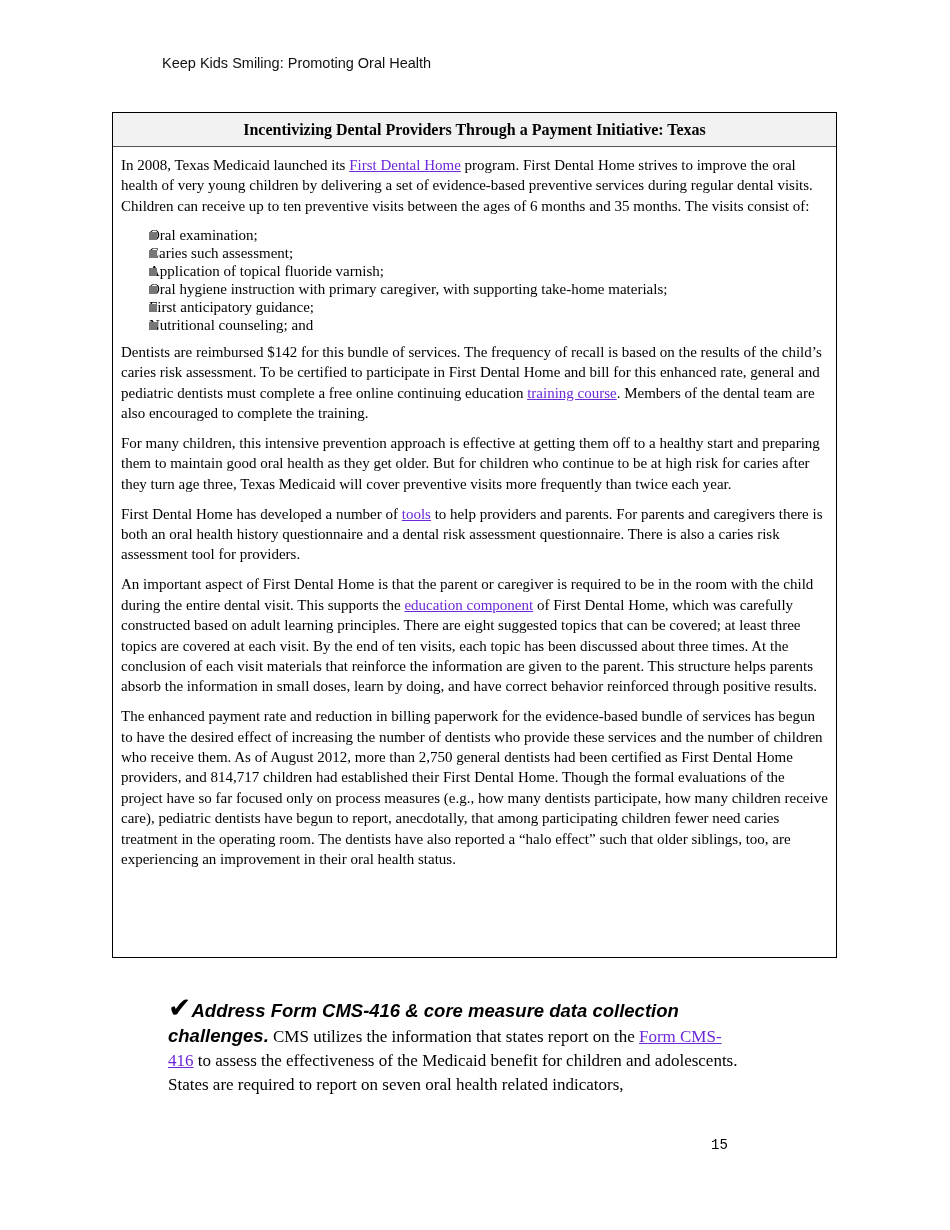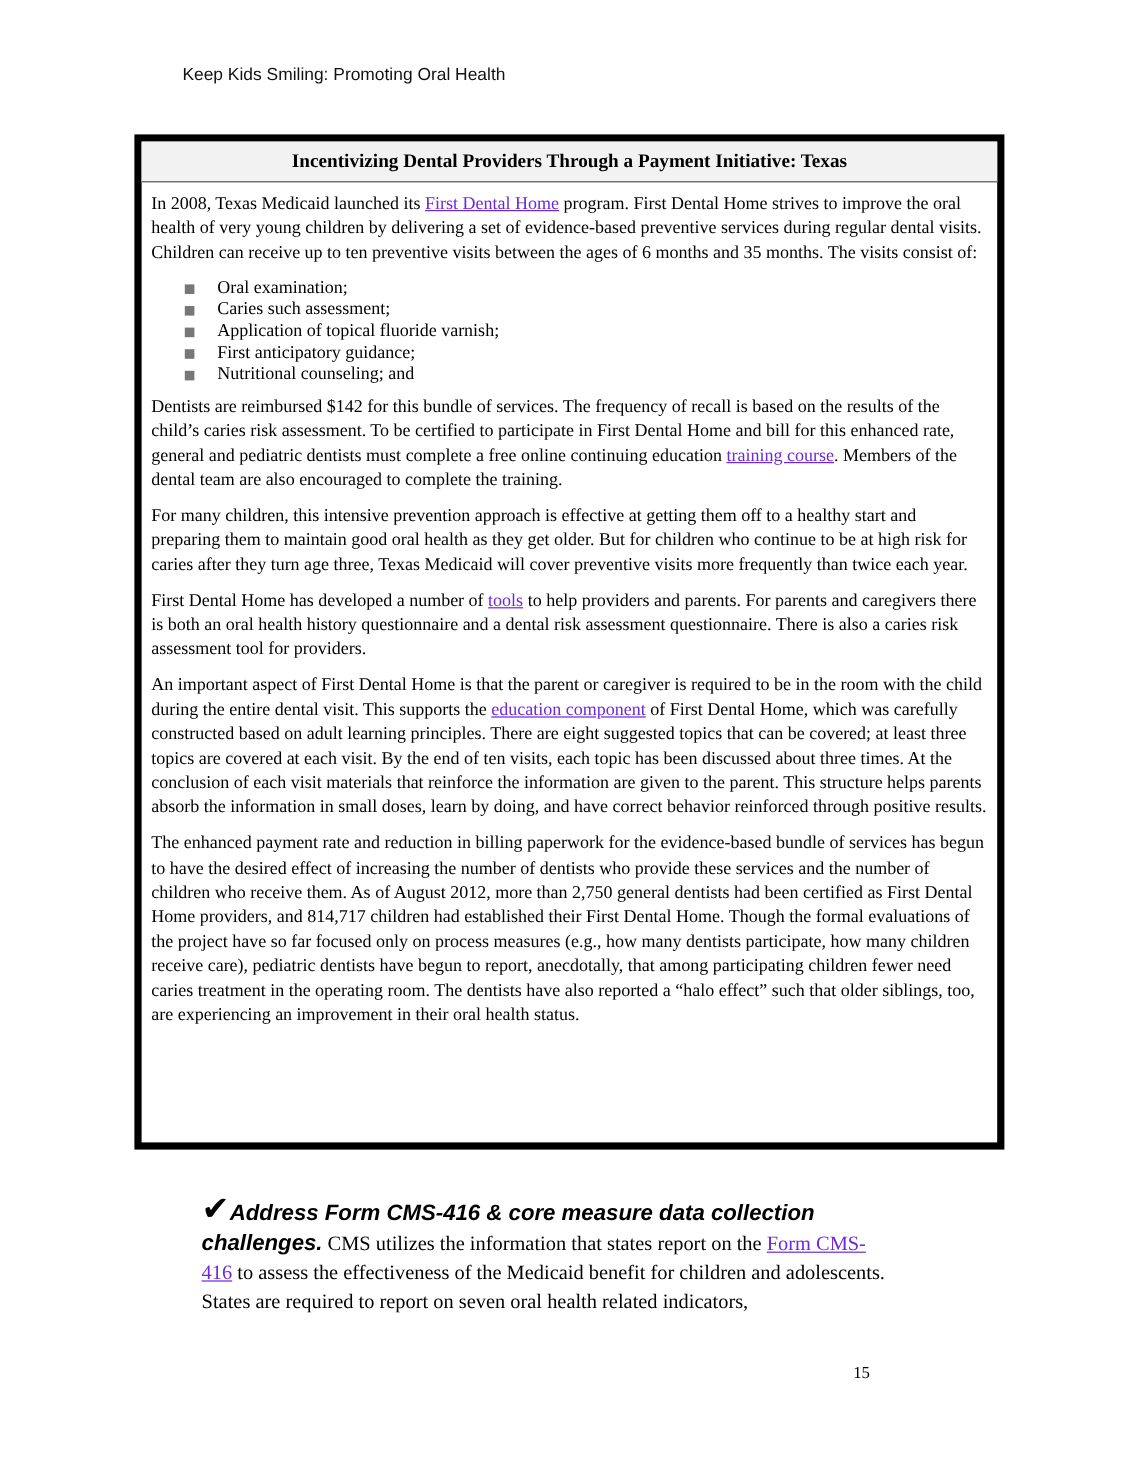--- a/index.html
+++ b/index.html
@@ -1,43 +1,44 @@
 <!DOCTYPE html>
 <html><head>
 <meta charset="utf-8">
 <style>
   html, body { margin: 0; padding: 0; background: #ffffff; }
   body { width: 950px; height: 1230px; position: relative; overflow: hidden; font-family: "Liberation Serif", serif; color: #000; }
   a { color: #6d28d9; text-decoration: underline; }
-  .running-header { position: absolute; left: 152px; top: 55px; font-family: "Liberation Sans", sans-serif; font-size: 14.5px; color: #111; }
-  .box { position: absolute; left: 112px; top: 112px; width: 725px; height: 846px; border: 6px solid #000000; box-sizing: border-box; }
+  .running-header { position: absolute; left: 162px; top: 55px; font-family: "Liberation Sans", sans-serif; font-size: 14.5px; color: #111; }
+  .box { position: absolute; left: 112px; top: 112px; width: 725px; height: 846px; border: 1px solid #000000; box-sizing: border-box; }
   .box-header { height: 33px; background: #f2f2f2; border-bottom: 1px solid #555; display: flex; align-items: center; justify-content: center; font-weight: bold; font-size: 16px; }
   .box-body { padding: 8px 8px 0 8px; font-size: 15px; line-height: 20.4px; }
   .box-body p { margin: 0 0 9.5px 0; }
   ul.bullets { list-style: none; margin: 0 0 8px 0; padding: 0 0 0 28px; font-size: 15px; line-height: 18px; }
-  ul.bullets li { position: relative; padding-left: 27px; }
+  ul.bullets li { position: relative; }
   ul.bullets li::before { content: ""; position: absolute; left: 0; top: 6px; width: 8px; height: 8px; background: #777; }
   .section { position: absolute; left: 168px; top: 996px; width: 570px; font-size: 17px; line-height: 24px; }
   .section .heading { font-family: "Liberation Sans", sans-serif; font-weight: bold; font-style: italic; font-size: 18.5px; }
   .section .check { font-size: 28px; font-style: normal; font-family: "DejaVu Sans", sans-serif; font-weight: bold; }
-  .page-number { position: absolute; left: 711px; top: 1137px; font-family: Liberation Serif, serif; font-size: 14px; }
+  .page-number { position: absolute; left: 711px; top: 1137px; font-family: Liberation Mono, monospace; font-size: 14px; }
 </style>
 </head>
 <body>
 
 <div class="running-header">Keep Kids Smiling: Promoting Oral Health</div>
 
 <div class="box">
   <div class="box-header">Incentivizing Dental Providers Through a Payment Initiative: Texas</div>
   <div class="box-body">
     <p><span>In 2008, Texas Medicaid launched its </span><a href="#">First Dental Home</a><span> program. First Dental Home strives to improve the oral health of very young children by delivering a set of evidence-based preventive services during regular dental visits. Children can receive up to ten preventive visits between the ages of 6 months and 35 months. The visits consist of:</span></p>
     <ul class="bullets">
       <li>Oral examination;</li>
       <li>Caries such assessment;</li>
       <li>Application of topical fluoride varnish;</li>
+      <li>Oral hygiene instruction with primary caregiver, with supporting take-home materials;</li>
       <li>First anticipatory guidance;</li>
       <li>Nutritional counseling; and</li>
     </ul>
     <p><span>Dentists are reimbursed $142 for this bundle of services. The frequency of recall is based on the results of the child’s caries risk assessment. To be certified to participate in First Dental Home and bill for this enhanced rate, general and pediatric dentists must complete a free online continuing education </span><a href="#">training course</a><span>. Members of the dental team are also encouraged to complete the training.</span></p>
     <p>For many children, this intensive prevention approach is effective at getting them off to a healthy start and preparing them to maintain good oral health as they get older. But for children who continue to be at high risk for caries after they turn age three, Texas Medicaid will cover preventive visits more frequently than twice each year.</p>
     <p><span>First Dental Home has developed a number of </span><a href="#">tools</a><span> to help providers and parents. For parents and caregivers there is both an oral health history questionnaire and a dental risk assessment questionnaire. There is also a caries risk assessment tool for providers.</span></p>
     <p><span>An important aspect of First Dental Home is that the parent or caregiver is required to be in the room with the child during the entire dental visit. This supports the </span><a href="#">education component</a><span> of First Dental Home, which was carefully constructed based on adult learning principles. There are eight suggested topics that can be covered; at least three topics are covered at each visit. By the end of ten visits, each topic has been discussed about three times. At the conclusion of each visit materials that reinforce the information are given to the parent. This structure helps parents absorb the information in small doses, learn by doing, and have correct behavior reinforced through positive results.</span></p>
     <p>The enhanced payment rate and reduction in billing paperwork for the evidence-based bundle of services has begun to have the desired effect of increasing the number of dentists who provide these services and the number of children who receive them. As of August 2012, more than 2,750 general dentists had been certified as First Dental Home providers, and 814,717 children had established their First Dental Home. Though the formal evaluations of the project have so far focused only on process measures (e.g., how many dentists participate, how many children receive care), pediatric dentists have begun to report, anecdotally, that among participating children fewer need caries treatment in the operating room. The dentists have also reported a “halo effect” such that older siblings, too, are experiencing an improvement in their oral health status.</p>
   </div>
 </div>

